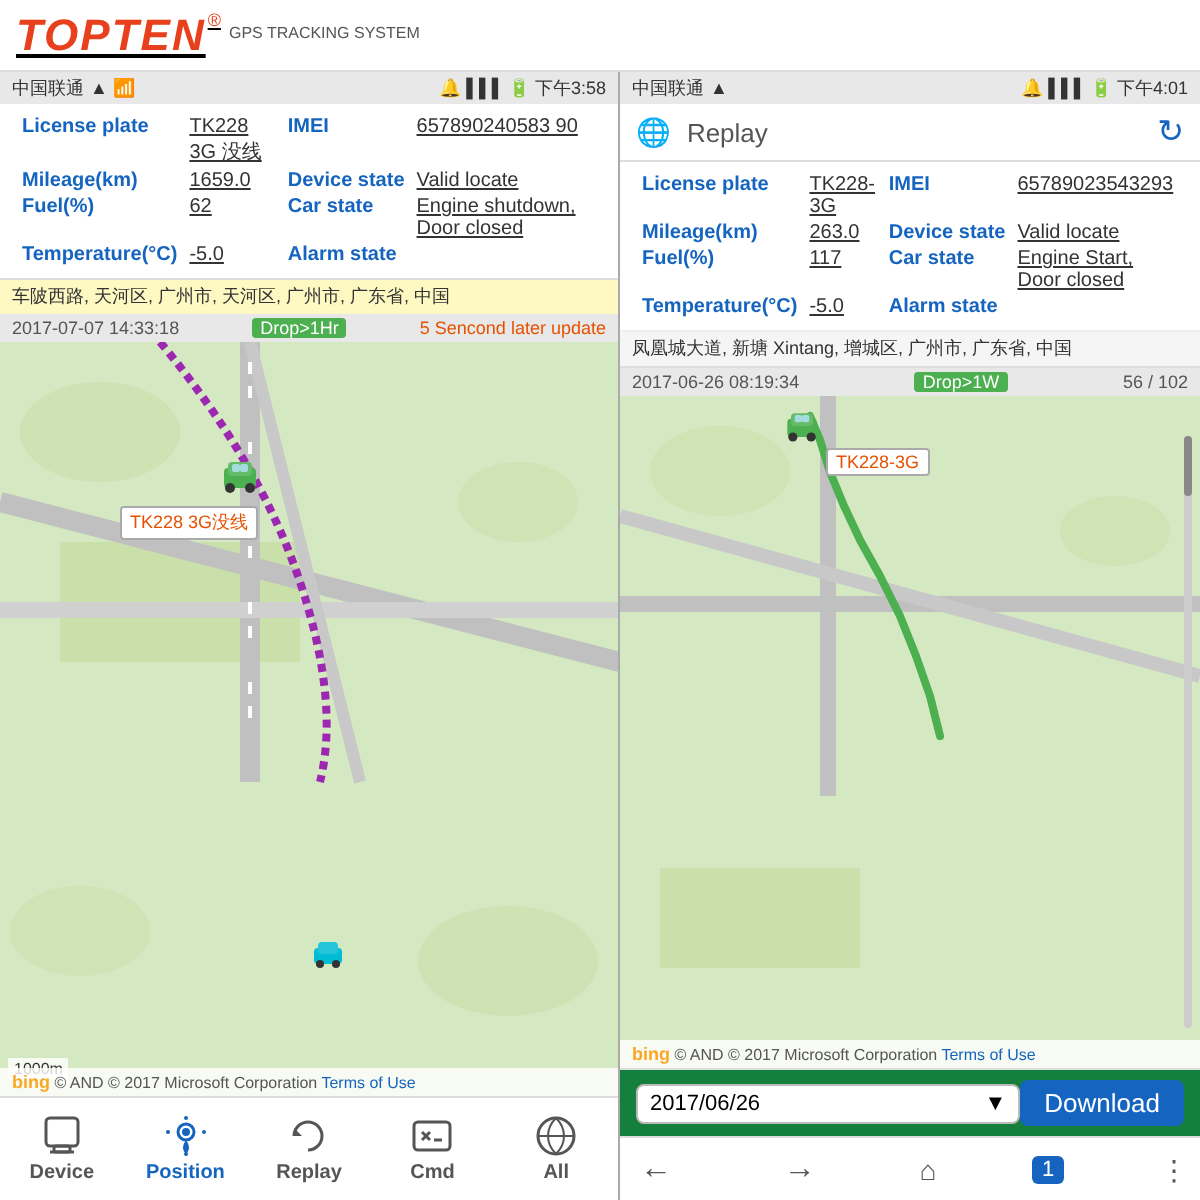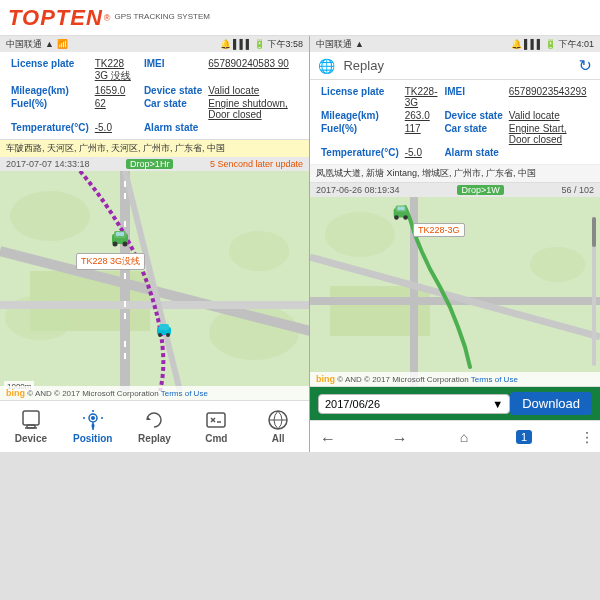--- a/index.html
+++ b/index.html
@@ -32,21 +32,21 @@
       font-size: 8px;
       color: #555;
       margin-left: 4px;
       line-height: 1.1;
     }
 
     
     .main-container {
       display: flex;
       width: 600px;
-      height: 416px;
+      height: 564px;
     }
 
     
     .left-panel {
       width: 310px;
       display: flex;
       flex-direction: column;
       border-right: 1px solid #aaa;
       background: #f5f5f5;
     }
@@ -343,21 +343,21 @@
       top: 0;
       left: 0;
       width: 100%;
       height: 100%;
     }
   </style>
 </head>
 <body>
 
 <div class="app-header">
-  <div style="display:flex; align-items:center; gap:1px;">
+  <div style="display:flex; align-items:flex-start; gap:1px;text-decoration:underline;">
     <span class="logo-top">TOPTEN</span>
     <span class="logo-reg">®</span>
   </div>
   <div class="logo-subtitle">GPS TRACKING SYSTEM</div>
 </div>
 
 <div class="main-container">
 
   <div class="left-panel">
 
@@ -454,21 +454,21 @@
 
       <div style="position:absolute; bottom:55px; left:155px;">
         <svg viewBox="0 0 20 20" width="20" height="20">
           <rect x="2" y="6" width="14" height="8" rx="2" fill="#00BCD4"></rect>
           <rect x="4" y="3" width="10" height="6" rx="2" fill="#26C6DA"></rect>
           <circle cx="5" cy="14" r="2" fill="#333"></circle>
           <circle cx="13" cy="14" r="2" fill="#333"></circle>
         </svg>
       </div>
 
-      <div class="vehicle-label" style="top:82px; left:76px;">TK228 3G没线</div>
+      <div class="vehicle-label" style="top:82px; left:60px;">TK228 3G没线</div>
 
       <div class="elevation-badge">1000m</div>
 
       <div class="map-copyright">
         <span style="color:#f9a825;font-weight:bold;font-size:9px;">bing</span>
         <span>© AND © 2017 Microsoft Corporation</span>
         <span class="terms-link">Terms of Use</span>
       </div>
     </div>
 

